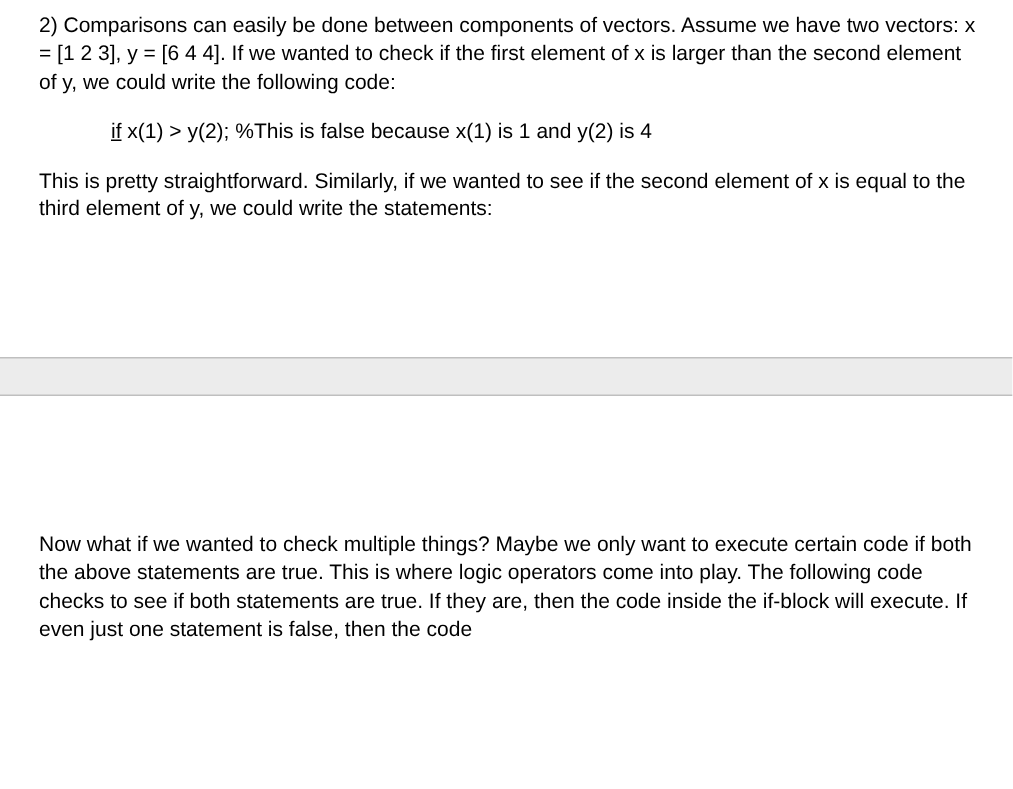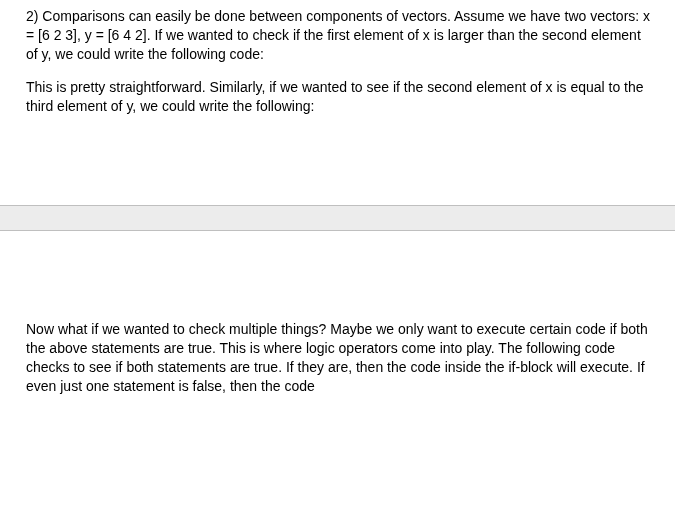--- a/index.html
+++ b/index.html
@@ -9,22 +9,25 @@
   .code-line { margin: 0 0 14px 48px; line-height: 1.35; }
   .if-kw { text-decoration: underline; }
   .section-gap { height: 76px; }
   .page-divider { height: 26px; background: #ececec; border-top: 1px solid #bfbfbf; border-bottom: 1px solid #bfbfbf; width: 675px; }
   .top-gap { height: 82px; }
 </style>
 </head>
 <body>
 
 <div class="page">
-  <p class="para">2) Comparisons can easily be done between components of vectors. Assume we have two vectors: x = [6 2 3], y = [6 4 2]. If we wanted to check if the first element of x is larger than the second element of y, we could write the following code:</p>
-  <p class="para">This is pretty straightforward. Similarly, if we wanted to see if the second element of x is equal to the third element of y, we could write the following:</p>
+  <p class="para">2) Comparisons can easily be done between components of vectors. Assume we have two vectors: x = [1 2 3], y = [6 4 4]. If we wanted to check if the first element of x is larger than the second element of y, we could write the following code:</p>
+  <p class="code-line">
+    <span class="if-kw">if</span><span> x(1) &gt; y(2); %This is false because x(1) is 1 and y(2) is 4</span>
+  </p>
+  <p class="para">This is pretty straightforward. Similarly, if we wanted to see if the second element of x is equal to the third element of y, we could write the statements:</p>
   <div class="section-gap"></div>
 </div>
 
 <div class="page-divider"></div>
 
 <div class="page">
   <div class="top-gap"></div>
   <p class="para">Now what if we wanted to check multiple things? Maybe we only want to execute certain code if both the above statements are true. This is where logic operators come into play. The following code checks to see if both statements are true. If they are, then the code inside the if-block will execute. If even just one statement is false, then the code</p>
 </div>
 

